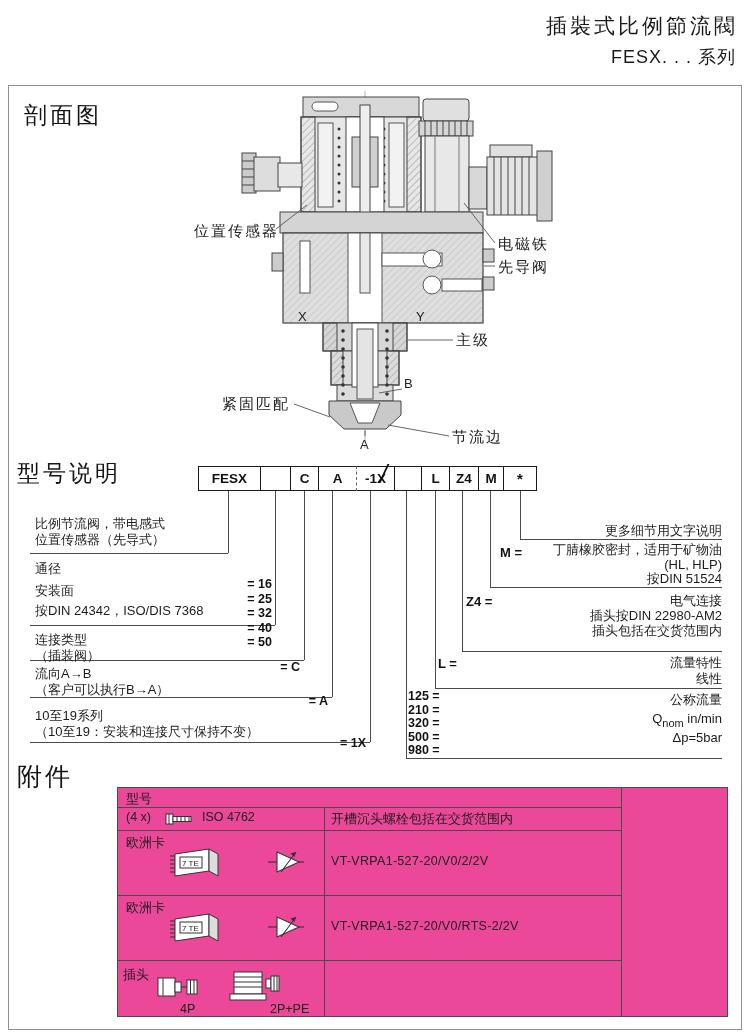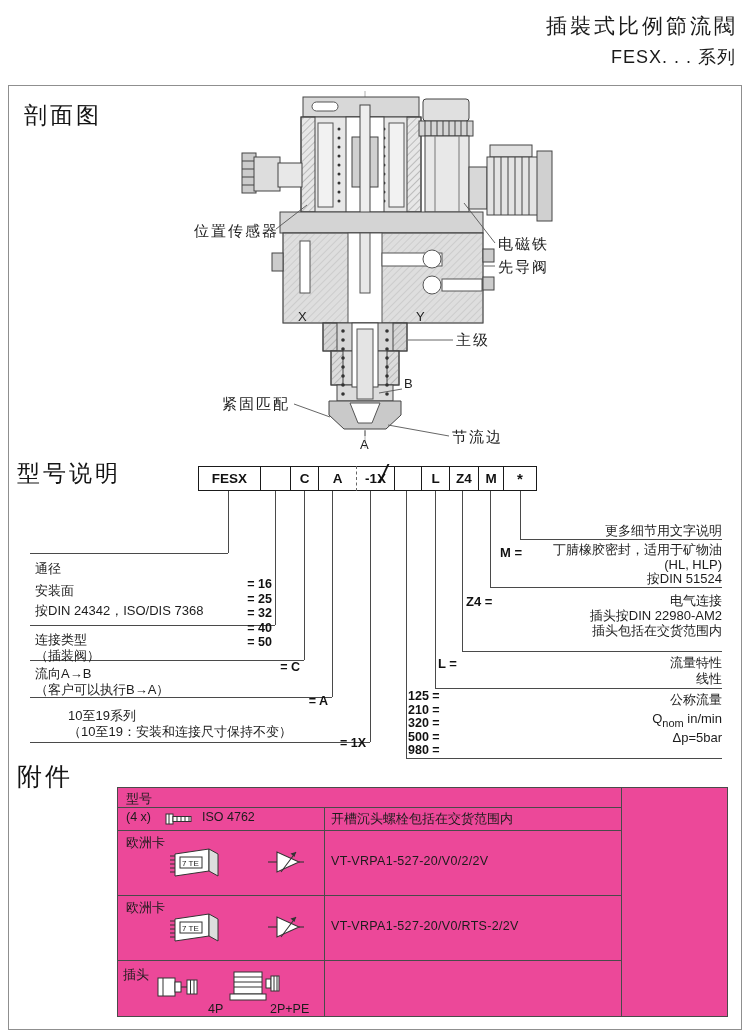--- a/index.html
+++ b/index.html
@@ -212,41 +212,45 @@
   <div class="hline" style="left:30px;top:625px;width:245px;"></div>
   <div class="hline" style="left:30px;top:660px;width:274px;"></div>
   <div class="hline" style="left:30px;top:697px;width:302px;"></div>
   <div class="hline" style="left:30px;top:742px;width:340px;"></div>
   <div class="hline" style="left:520px;top:539px;width:202px;"></div>
   <div class="hline" style="left:490px;top:587px;width:232px;"></div>
   <div class="hline" style="left:462px;top:651px;width:260px;"></div>
   <div class="hline" style="left:435px;top:688px;width:287px;"></div>
   <div class="hline" style="left:406px;top:758px;width:316px;"></div>
 
+  <div class="txt" style="left:35px;top:516px;">
+    <div>比例节流阀，带电感式</div>
+    <div>位置传感器（先导式）</div>
+  </div>
   <div class="txt" style="left:35px;top:561px;">通径</div>
   <div class="txt" style="left:35px;top:583px;">安装面</div>
   <div class="txt" style="left:35px;top:603px;">按DIN 24342，ISO/DIS 7368</div>
   <div class="val" style="left:230px;top:549px;width:42px;">
     <div style="line-height:14.5px;">= 16</div>
     <div style="line-height:14.5px;">= 25</div>
     <div style="line-height:14.5px;">= 32</div>
     <div style="line-height:14.5px;">= 40</div>
     <div style="line-height:14.5px;">= 50</div>
   </div>
   <div class="txt" style="left:35px;top:632px;">
     <div>连接类型</div>
     <div>（插装阀）</div>
   </div>
   <div class="val" style="left:258px;top:632px;width:42px;">= C</div>
   <div class="txt" style="left:35px;top:666px;">
     <div>流向A→B</div>
     <div>（客户可以执行B→A）</div>
   </div>
   <div class="val" style="left:286px;top:666px;width:42px;">= A</div>
-  <div class="txt" style="left:35px;top:708px;margin-left:33px;">
+  <div class="txt" style="left:35px;top:708px;">
     <div>10至19系列</div>
     <div>（10至19：安装和连接尺寸保持不变）</div>
   </div>
   <div class="val" style="left:312px;top:708px;width:54px;">= 1X</div>
 
   <div class="rtxt" style="right:28px;top:523px;">更多细节用文字说明</div>
   <div class="key" style="left:500px;top:545px;">M =</div>
   <div class="rtxt" style="right:28px;top:543px;line-height:14.5px;">
     <div>丁腈橡胶密封，适用于矿物油</div>
     <div>(HL, HLP)</div>
@@ -359,21 +363,21 @@
       <g stroke="#333" stroke-width="1" fill="#fff">
         <rect x="2" y="4" width="17" height="18"></rect>
           <line x1="7" y1="4" x2="7" y2="22"></line>
         <rect x="19" y="8" width="6" height="10"></rect>
         <line x1="25" y1="13" x2="31" y2="13"></line>
         <rect x="31" y="6" width="10" height="14"></rect>
         <line x1="34.5" y1="6" x2="34.5" y2="20"></line>
           <line x1="38" y1="6" x2="38" y2="20"></line>
       </g>
     </svg>
-    <div class="t" style="left:62px;top:214px;font-size:12.5px;margin-left:28px;">4P</div>
+    <div class="t" style="left:62px;top:214px;font-size:12.5px;">4P</div>
     <svg class="abs" style="left:110px;top:182px;" width="54" height="32" viewBox="0 0 54 32">
       <g stroke="#333" stroke-width="1" fill="#fff">
         <rect x="6" y="2" width="28" height="22"></rect>
         <line x1="6" y1="7" x2="34" y2="7"></line>
           <line x1="6" y1="12" x2="34" y2="12"></line>
           <line x1="6" y1="17" x2="34" y2="17"></line>
         <rect x="2" y="24" width="36" height="6"></rect>
         <rect x="38" y="9" width="5" height="9"></rect>
         <rect x="43" y="6" width="8" height="15"></rect>
         <line x1="46" y1="6" x2="46" y2="21"></line>

